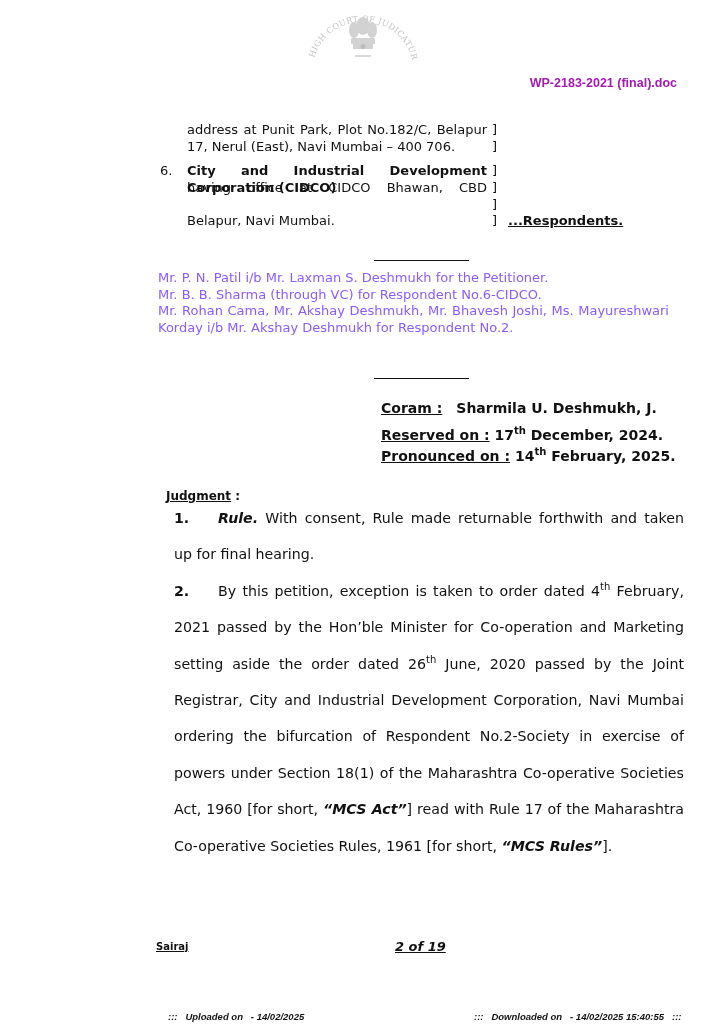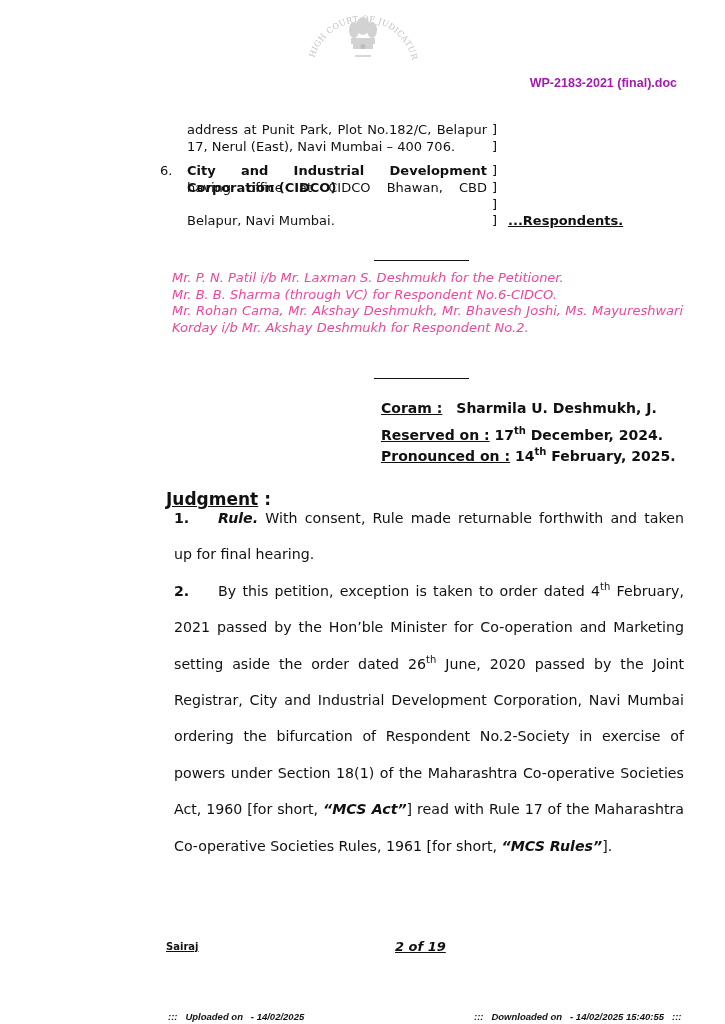--- a/index.html
+++ b/index.html
@@ -15,36 +15,36 @@
   
   .party { font-size: 13px; line-height: 16.5px; }
   .pcol { position: absolute; left: 187px; width: 300px; text-align: justify; text-align-last: justify; }
   .pcol.last { text-align-last: left; }
   .bracket { position: absolute; left: 492px; }
   .num6 { position: absolute; left: 160px; }
   .respondents { position: absolute; left: 508px; font-weight: bold; text-decoration: underline; }
 
   .rule { height: 1.3px; background: #111; width: 95px; left: 374px; }
 
-  .advocates { left: 172px; width: 511px; font-style: italic; font-size: 13px; line-height: 16.6px; color: #ec4899; }
+  .advocates { left: 158px; width: 511px; font-size: 13px; line-height: 16.6px; color: #8b5cf6; }
   .advocates p { margin: 0; text-align: justify; }
 
   .coram { left: 381px; font-weight: bold; font-size: 14px; }
   .coram .line { position: absolute; left: 0; white-space: nowrap; }
   .coram u { text-decoration: underline; }
   sup { font-size: 10px; vertical-align: super; line-height: 0; }
 
-  .judg-title { left: 166px; top: 489px; font-weight: bold; font-size: 17px; }
+  .judg-title { left: 166px; top: 489px; font-weight: bold; font-size: 12px; }
   .judg-title u { text-decoration: underline; }
 
   .para { left: 166px; width: 510px; font-size: 14.2px; line-height: 36.4px; }
   .para p { margin: 0; text-align: justify; }
   .pnum { font-weight: bold; display: inline-block; width: 44px; }
 
-  .footer-left { left: 166px; top: 941px; font-family: "DejaVu Sans", sans-serif; font-weight: bold; font-size: 10px; text-decoration: underline; }
+  .footer-left { left: 156px; top: 941px; font-family: "DejaVu Sans", sans-serif; font-weight: bold; font-size: 10px; text-decoration: underline; }
   .footer-page { left: 395px; top: 939px; font-weight: bold; font-style: italic; font-size: 13px; text-decoration: underline; }
 
   .stamp { top: 1011px; font-family: "Liberation Sans", sans-serif; font-weight: bold; font-style: italic; font-size: 9.5px; color: #111; white-space: pre; }
 </style>
 </head>
 <body>
 
 <div id="emblem" class="abs">
   <svg viewBox="0 0 126 70">
     <defs>

